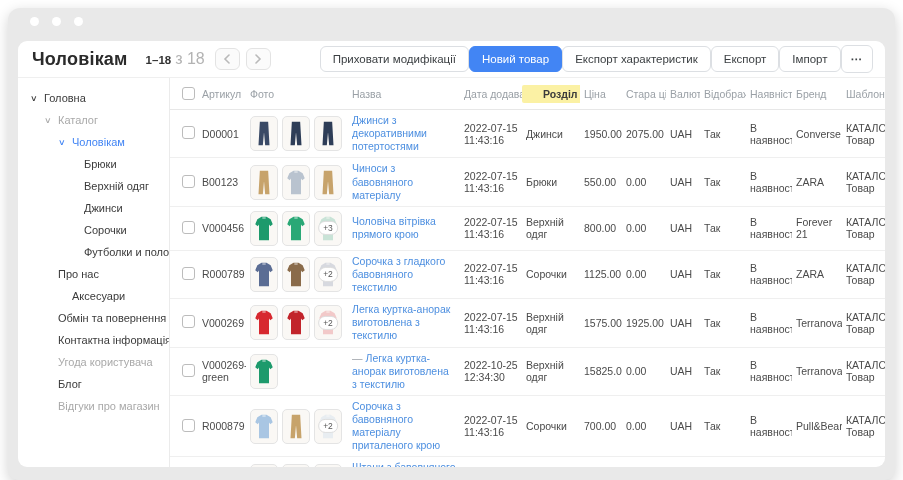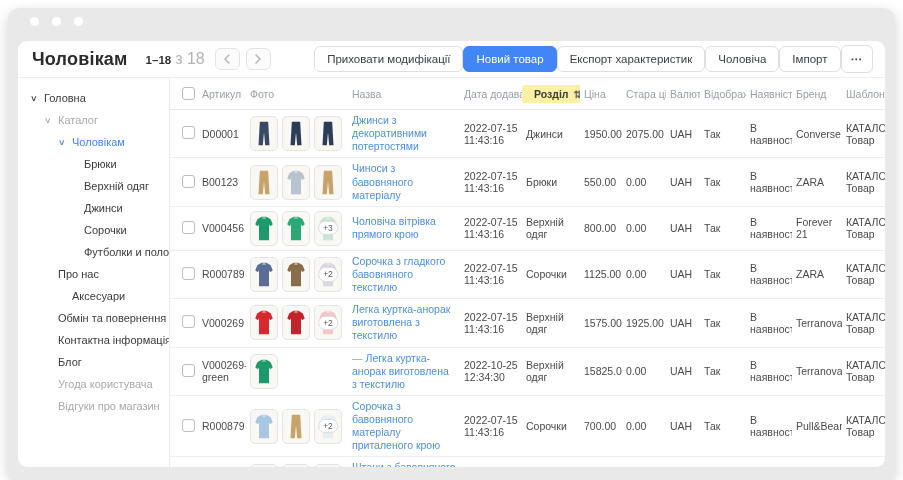--- a/index.html
+++ b/index.html
@@ -52,21 +52,21 @@
   tr.prow { height:41px; }
   .c-ck { width:28px; padding-left:12px; }
   th.c-ck { padding-left:12px; }
   .c-art { width:48px; } .c-photo { width:102px; } .c-name { width:112px; }
   .c-date { width:62px; } .c-sec { width:58px; } .c-price { width:42px; }
   .c-old { width:44px; } .c-cur { width:34px; } .c-disp { width:46px; }
   .c-avail { width:46px; } .c-brand { width:50px; } .c-tpl { width:56px; }
   .ckbox { display:inline-block; width:13px; height:13px; border:1.5px solid #bcbcbc;
     border-radius:3px; background:#fff; cursor:pointer; }
   .sechl { display:inline-flex; align-items:center; gap:5px; background:#fbf1a4;
-    padding:3px 6px 3px 12px; border-radius:2px; font-weight:bold; color:#3a3a3a; }
+    padding:3px 6px 3px 21px; border-radius:2px; font-weight:bold; color:#3a3a3a; }
   .sorticon { font-size:10px; color:#5f6368; }
   .thumbs { display:flex; gap:4px; }
   .thumb { position:relative; width:28px; height:35px; border:1px solid #e4e4e4;
     border-radius:5px; background:#faf8f5; display:flex; align-items:center;
     justify-content:center; overflow:hidden; flex:0 0 28px; }
   .thumb svg { width:20px; height:27px; }
   .thumb.ghost svg { opacity:.22; }
   .morebadge { position:absolute; left:50%; top:50%; transform:translate(-50%,-50%);
     background:#fff; border:1px solid #ddd; border-radius:8px; font-size:8.5px;
     color:#555; padding:1px 4px; line-height:1.2; }
@@ -101,21 +101,21 @@
           <svg width="8" height="10" viewBox="0 0 8 10">
               <path d="M2 1l4 4-4 4" fill="none" stroke="#b9b9b9" stroke-width="1.6" stroke-linecap="round"></path>
             </svg>
         </span>
       </span>
       <span class="hsp"></span>
       <span class="hbtns">
         <button class="btn">Приховати модифікації</button>
         <button class="btn primary">Новий товар</button>
         <button class="btn">Експорт характеристик</button>
-        <button class="btn">Чоловіча</button>
+        <button class="btn">Експорт</button>
         <button class="btn">Імпорт</button>
         <button class="btn more">⋯</button>
       </span>
     </div>
 
     <div class="split">
 
       <nav class="sidebar" id="sidebar">
           <div class="snode lvl0">
             <span class="chev">∨</span>
@@ -149,25 +149,25 @@
           </div>
           <div class="snode lvl2">
             <span>Аксесуари</span>
           </div>
           <div class="snode lvl1">
             <span>Обмін та повернення</span>
           </div>
           <div class="snode lvl1">
             <span>Контактна інформація</span>
           </div>
+          <div class="snode lvl1 muted">
+            <span>Угода користувача</span>
+          </div>
           <div class="snode lvl1">
             <span>Блог</span>
-          </div>
-          <div class="snode lvl1 muted">
-            <span>Угода користувача</span>
           </div>
           <div class="snode lvl1 muted">
             <span>Відгуки про магазин</span>
           </div>
         </nav>
 
       <div class="tablewrap">
         <table>
           <colgroup>
             <col class="c-ck">

